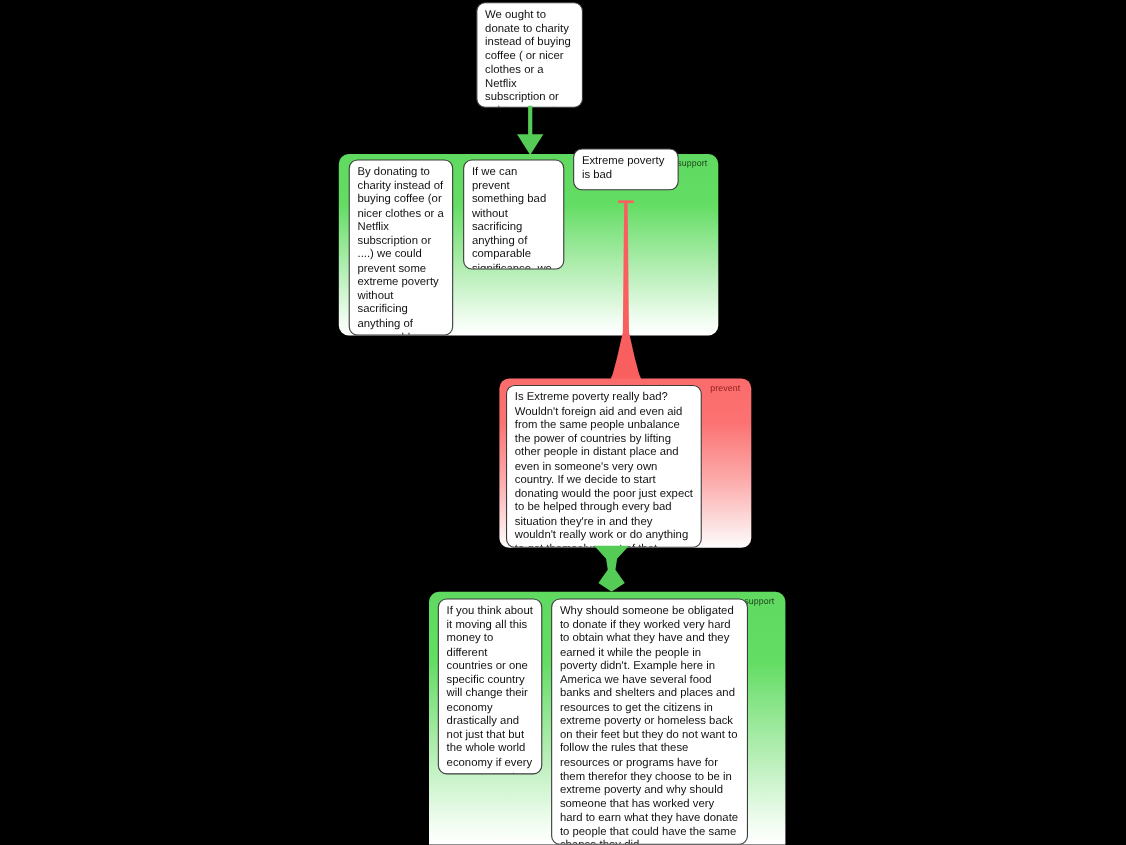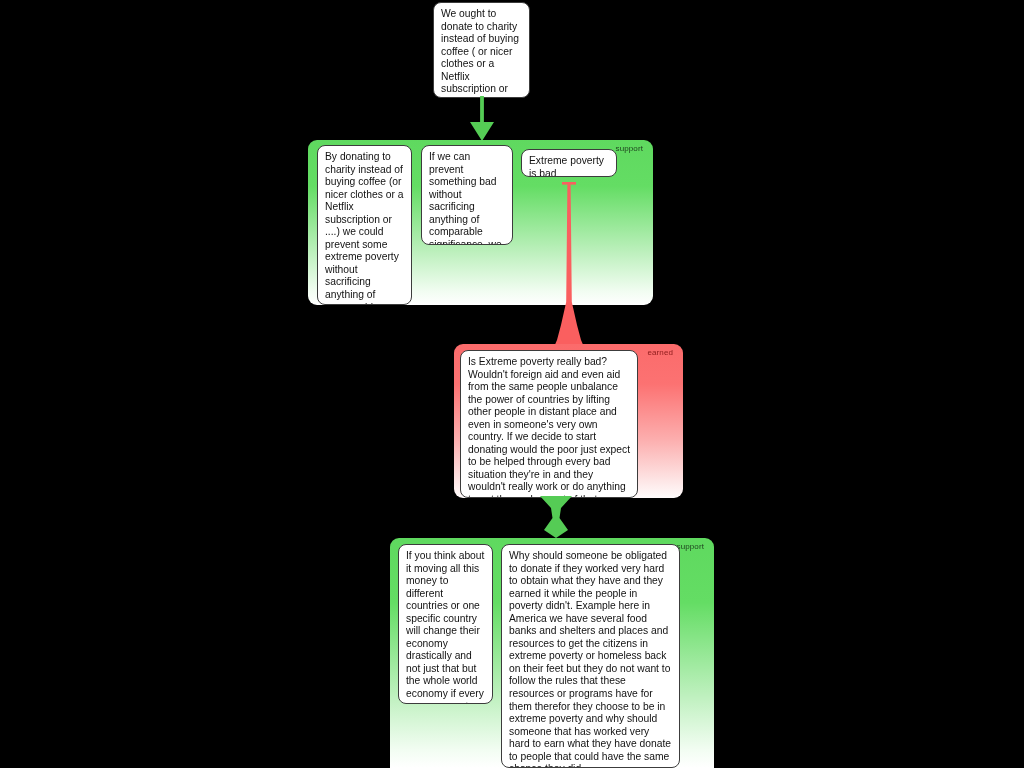--- a/index.html
+++ b/index.html
@@ -61,31 +61,31 @@
     <svg width="26" height="46" viewBox="0 0 26 46">
       <path d="M11.1,0 L14.9,0 L14.9,26 L25,26 L13,45 L1,26 L11.1,26 Z" fill="#55cc55"></path>
     </svg>
   </div>
 
   <div class="group green" style="left:308px;top:140px;width:345px;height:165px;">
     <span class="group-label green">support</span>
   </div>
   <div class="node" style="left:317px;top:145px;width:95px;height:160px;">By donating to charity instead of buying coffee (or nicer clothes or a Netflix subscription or ....) we could prevent some extreme poverty without sacrificing anything of comparable moral significance</div>
   <div class="node" style="left:421px;top:145px;width:92px;height:100px;">If we can prevent something bad without sacrificing anything of comparable significance, we ought to do it.</div>
-  <div class="node" style="left:521px;top:149px;width:96px;height:28px;">Extreme poverty is bad</div>
+  <div class="node" style="left:521px;top:135px;width:96px;height:38px;">Extreme poverty is bad</div>
 
   <div class="connector" style="left:553px;top:182px;width:32px;height:165px;">
     <svg width="32" height="165" viewBox="0 0 32 165">
       <rect x="9" y="0" width="14" height="2.6" fill="#fa5f5f"></rect>
       <path d="M14.4,2 L17.6,2 L18.8,120 L24,143 L28,158 L31,165 L1,165 L4,158 L8,143 L13.2,120 Z" fill="#fa5f5f"></path>
     </svg>
   </div>
 
   <div class="group red" style="left:454px;top:344px;width:229px;height:154px;">
-    <span class="group-label red">earned</span>
+    <span class="group-label red">prevent</span>
   </div>
   <div class="node" style="left:460px;top:350px;width:178px;height:148px;">Is Extreme poverty really bad? Wouldn't foreign aid and even aid from the same people unbalance the power of countries by lifting other people in distant place and even in someone's very own country. If we decide to start donating would the poor just expect to be helped through every bad situation they're in and they wouldn't really work or do anything to get themselves out of that situation.</div>
 
   <div class="connector" style="left:540px;top:496px;width:32px;height:42px;">
     <svg width="32" height="42" viewBox="0 0 32 42">
       <path d="M0,0 L32,0 L21,12 L19.5,22 L28,34 L16,42 L4,34 L12.5,22 L11,12 Z" fill="#55cc55"></path>
     </svg>
   </div>
 
   <div class="group green" style="left:390px;top:538px;width:324px;height:230px;border-bottom-left-radius:0;border-bottom-right-radius:0;">

